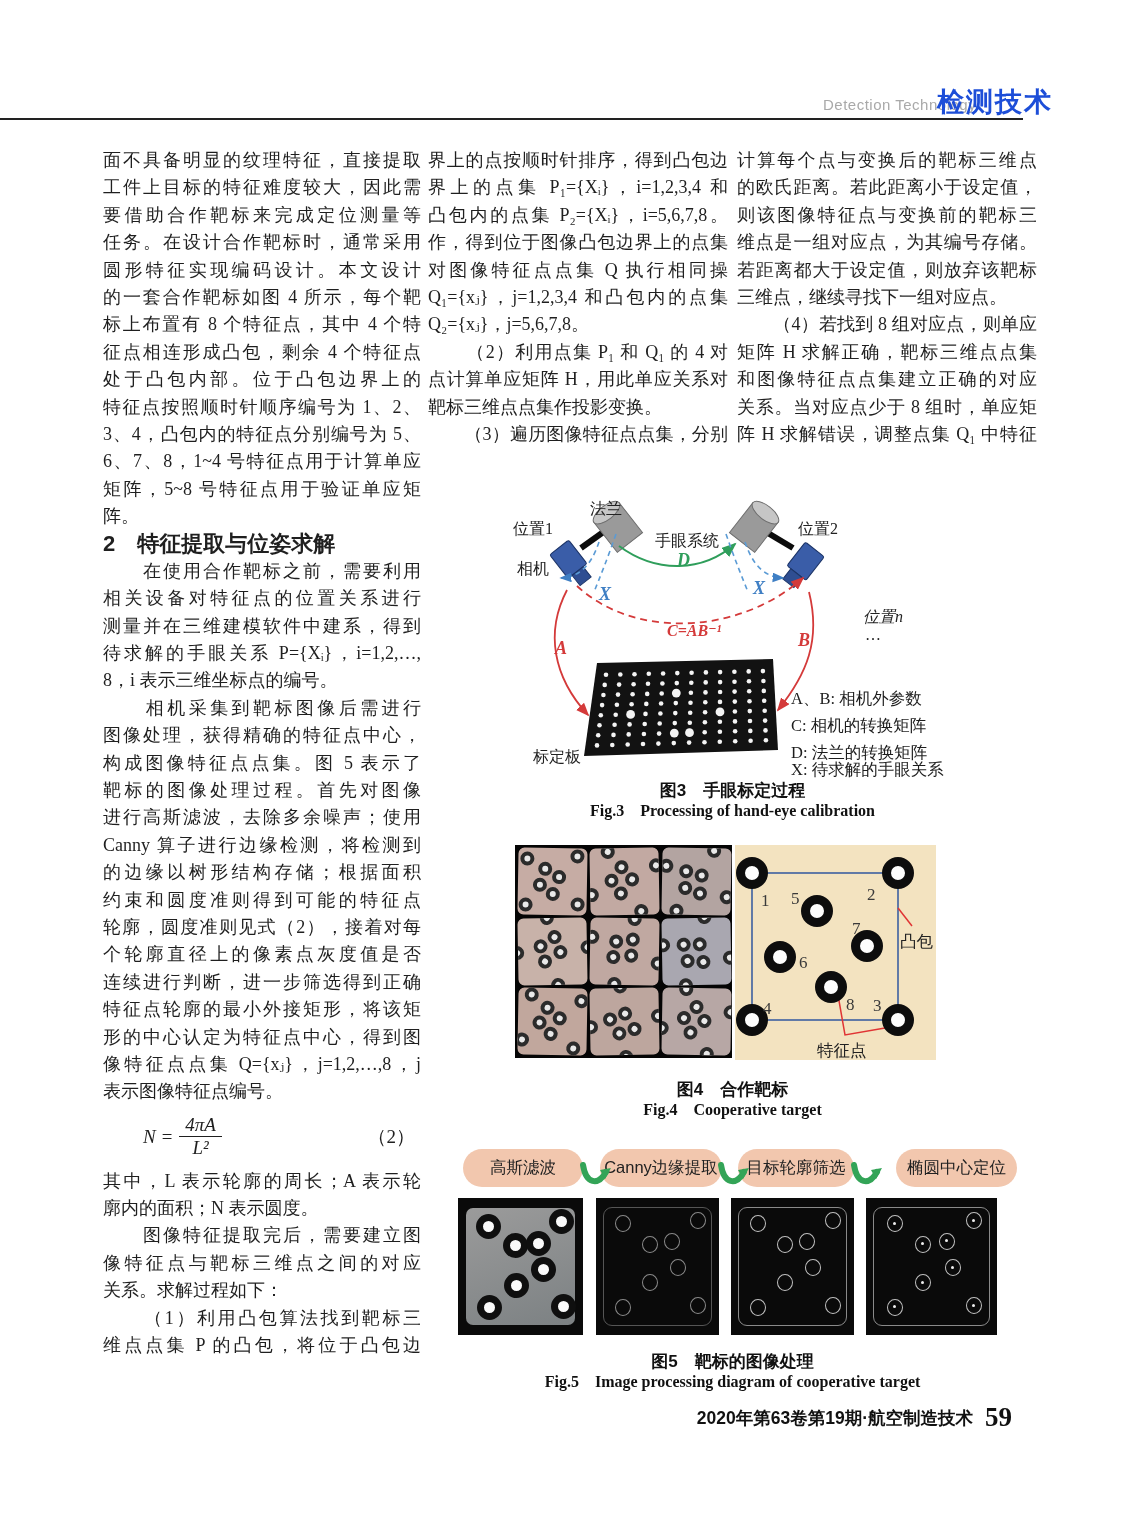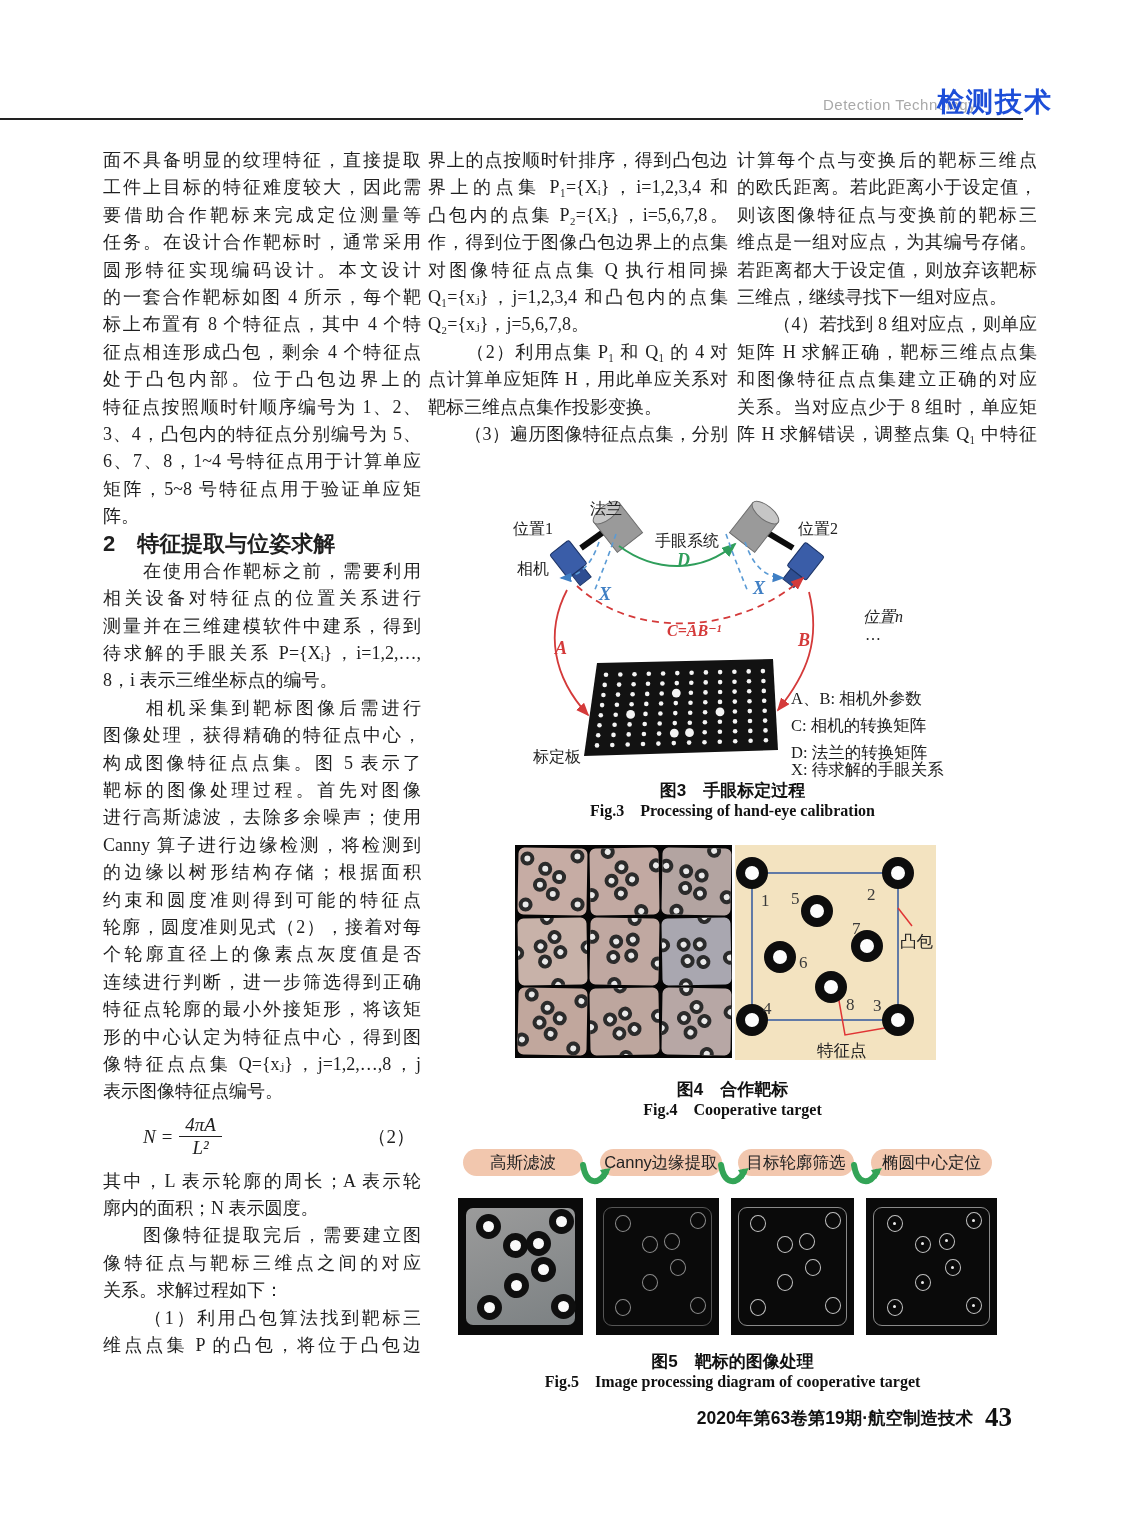--- a/index.html
+++ b/index.html
@@ -40,21 +40,21 @@
   
   .fig4{position:absolute;left:515px;top:845px;width:421px;height:215px;}
   .fig4-photo{position:absolute;left:0;top:0;width:217px;height:213px;background:#050505;}
   .tile{position:absolute;border-radius:6px;overflow:hidden;}
   .ringS{position:absolute;border-radius:50%;border:4.5px solid #2b2b2b;background:#e9e9e9;width:6px;height:6px;}
   .fig4-diagram{position:absolute;left:220px;top:0;width:201px;height:215px;background:#f3e3c0;}
   .ringB{position:absolute;border-radius:50%;border:9px solid #0d0d0d;background:#fdfdfd;width:14px;height:14px;}
   .ptnum{position:absolute;font-size:17px;color:#3a3a3a;font-family:"Liberation Serif",serif;}
   .f4ann{font-size:16.5px;fill:#222;}
   
-  .pill{position:absolute;top:1149px;height:27px;background:#f2c7ae;border-radius:19px;
+  .pill{position:absolute;top:1149px;height:38px;background:#f2c7ae;border-radius:19px;
         display:flex;align-items:center;justify-content:center;
         font-family:"Liberation Sans",sans-serif;font-size:16.5px;color:#222;}
   .swoosh{position:absolute;top:1162px;}
   .panel{position:absolute;top:1198px;height:137px;background:#0a0a0a;}
   .p1inner{position:absolute;left:8px;right:8px;top:10px;bottom:10px;border-radius:7px;
            background:linear-gradient(160deg,#9b9b9b,#7c8183);}
   .pOutline{position:absolute;left:7px;right:7px;top:9px;bottom:9px;border-radius:9px;border:1px solid #777;}
   .ringP1{position:absolute;width:11px;height:11px;border-radius:50%;border:7px solid #0f0f0f;background:#fafafa;}
   .circ{position:absolute;width:14px;height:15px;border-radius:50%;border:1.6px solid #b5b5b5;}
   .circ .dot{position:absolute;left:5px;top:5.5px;width:3px;height:3px;border-radius:50%;background:#eee;}
@@ -457,21 +457,21 @@
         </div>
     </div>
   </div>
   <div class="figcap cap-zh" style="top:1078px;">图4　合作靶标</div>
   <div class="figcap cap-en" style="top:1100px;">Fig.4　Cooperative target</div>
 
   <div id="fig5">
       <div class="pill" style="left: 463px; width: 120px;">高斯滤波</div>
       <div class="pill" style="left: 600px; width: 122px;">Canny边缘提取</div>
       <div class="pill" style="left: 738px; width: 116px;">目标轮廓筛选</div>
-      <div class="pill" style="left: 871px; width: 121px;">椭圆中心定位</div>
+      <div class="pill" style="left: 896px; width: 121px;">椭圆中心定位</div>
       <div class="swoosh" style="left: 578px;"><svg width="34" height="30" viewBox="0 0 34 30">
           <path d="M5,3 C8,22 20,24 28,10" fill="none" stroke="#33a457" stroke-width="6" stroke-linecap="round"></path>
           <path d="M22,8 L33,6 L27,17 Z" fill="#33a457"></path>
         </svg></div>
       <div class="swoosh" style="left: 716px;"><svg width="34" height="30" viewBox="0 0 34 30">
           <path d="M5,3 C8,22 20,24 28,10" fill="none" stroke="#33a457" stroke-width="6" stroke-linecap="round"></path>
           <path d="M22,8 L33,6 L27,17 Z" fill="#33a457"></path>
         </svg></div>
       <div class="swoosh" style="left: 849px;"><svg width="34" height="30" viewBox="0 0 34 30">
           <path d="M5,3 C8,22 20,24 28,10" fill="none" stroke="#33a457" stroke-width="6" stroke-linecap="round"></path>
@@ -536,15 +536,15 @@
         <div class="circ" style="border-color: rgb(192, 192, 192); left: 100.42px; top: 99.36px;">
           <div class="dot"></div>
         </div>
       </div>
     </div>
   <div class="figcap cap-zh" style="top:1350px;">图5　靶标的图像处理</div>
   <div class="figcap cap-en" style="top:1372px;">Fig.5　Image processing diagram of cooperative target</div>
 
   <div class="footer">
     <span class="foot-issue">2020年第63卷第19期·航空制造技术</span>
-    <span class="foot-page">43</span>
+    <span class="foot-page">59</span>
   </div>
 </div>
 
 </body></html>

